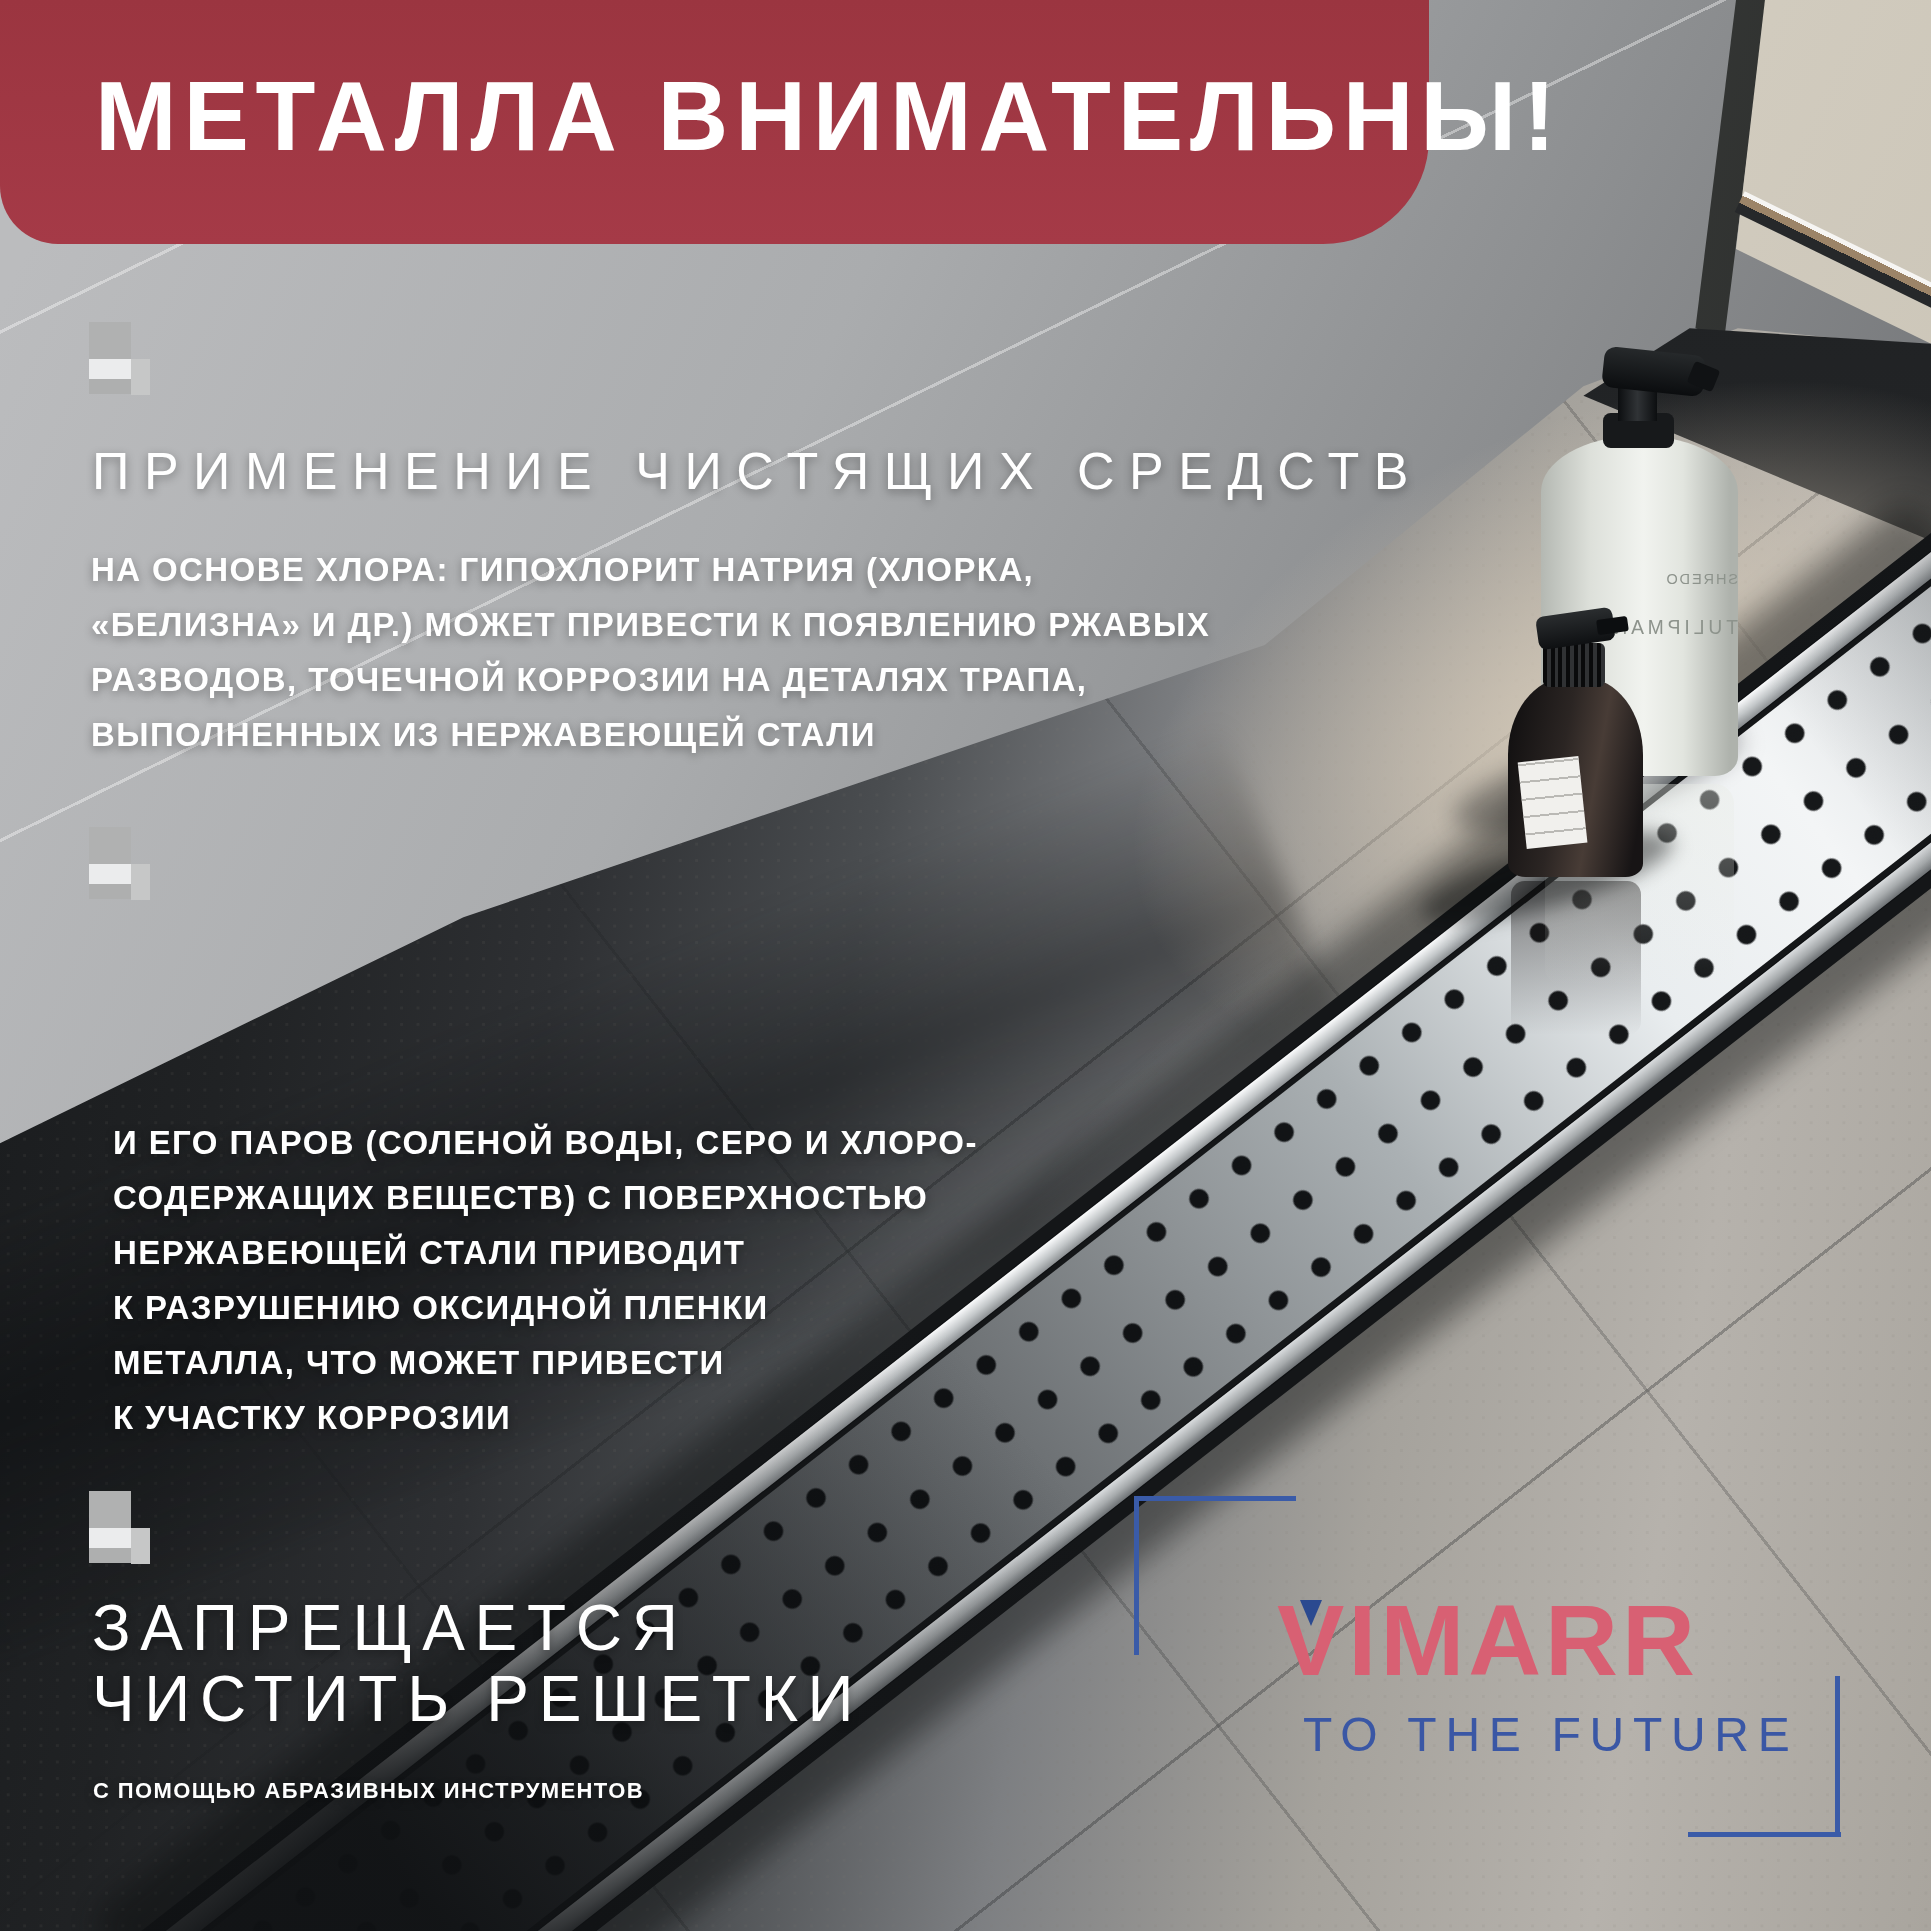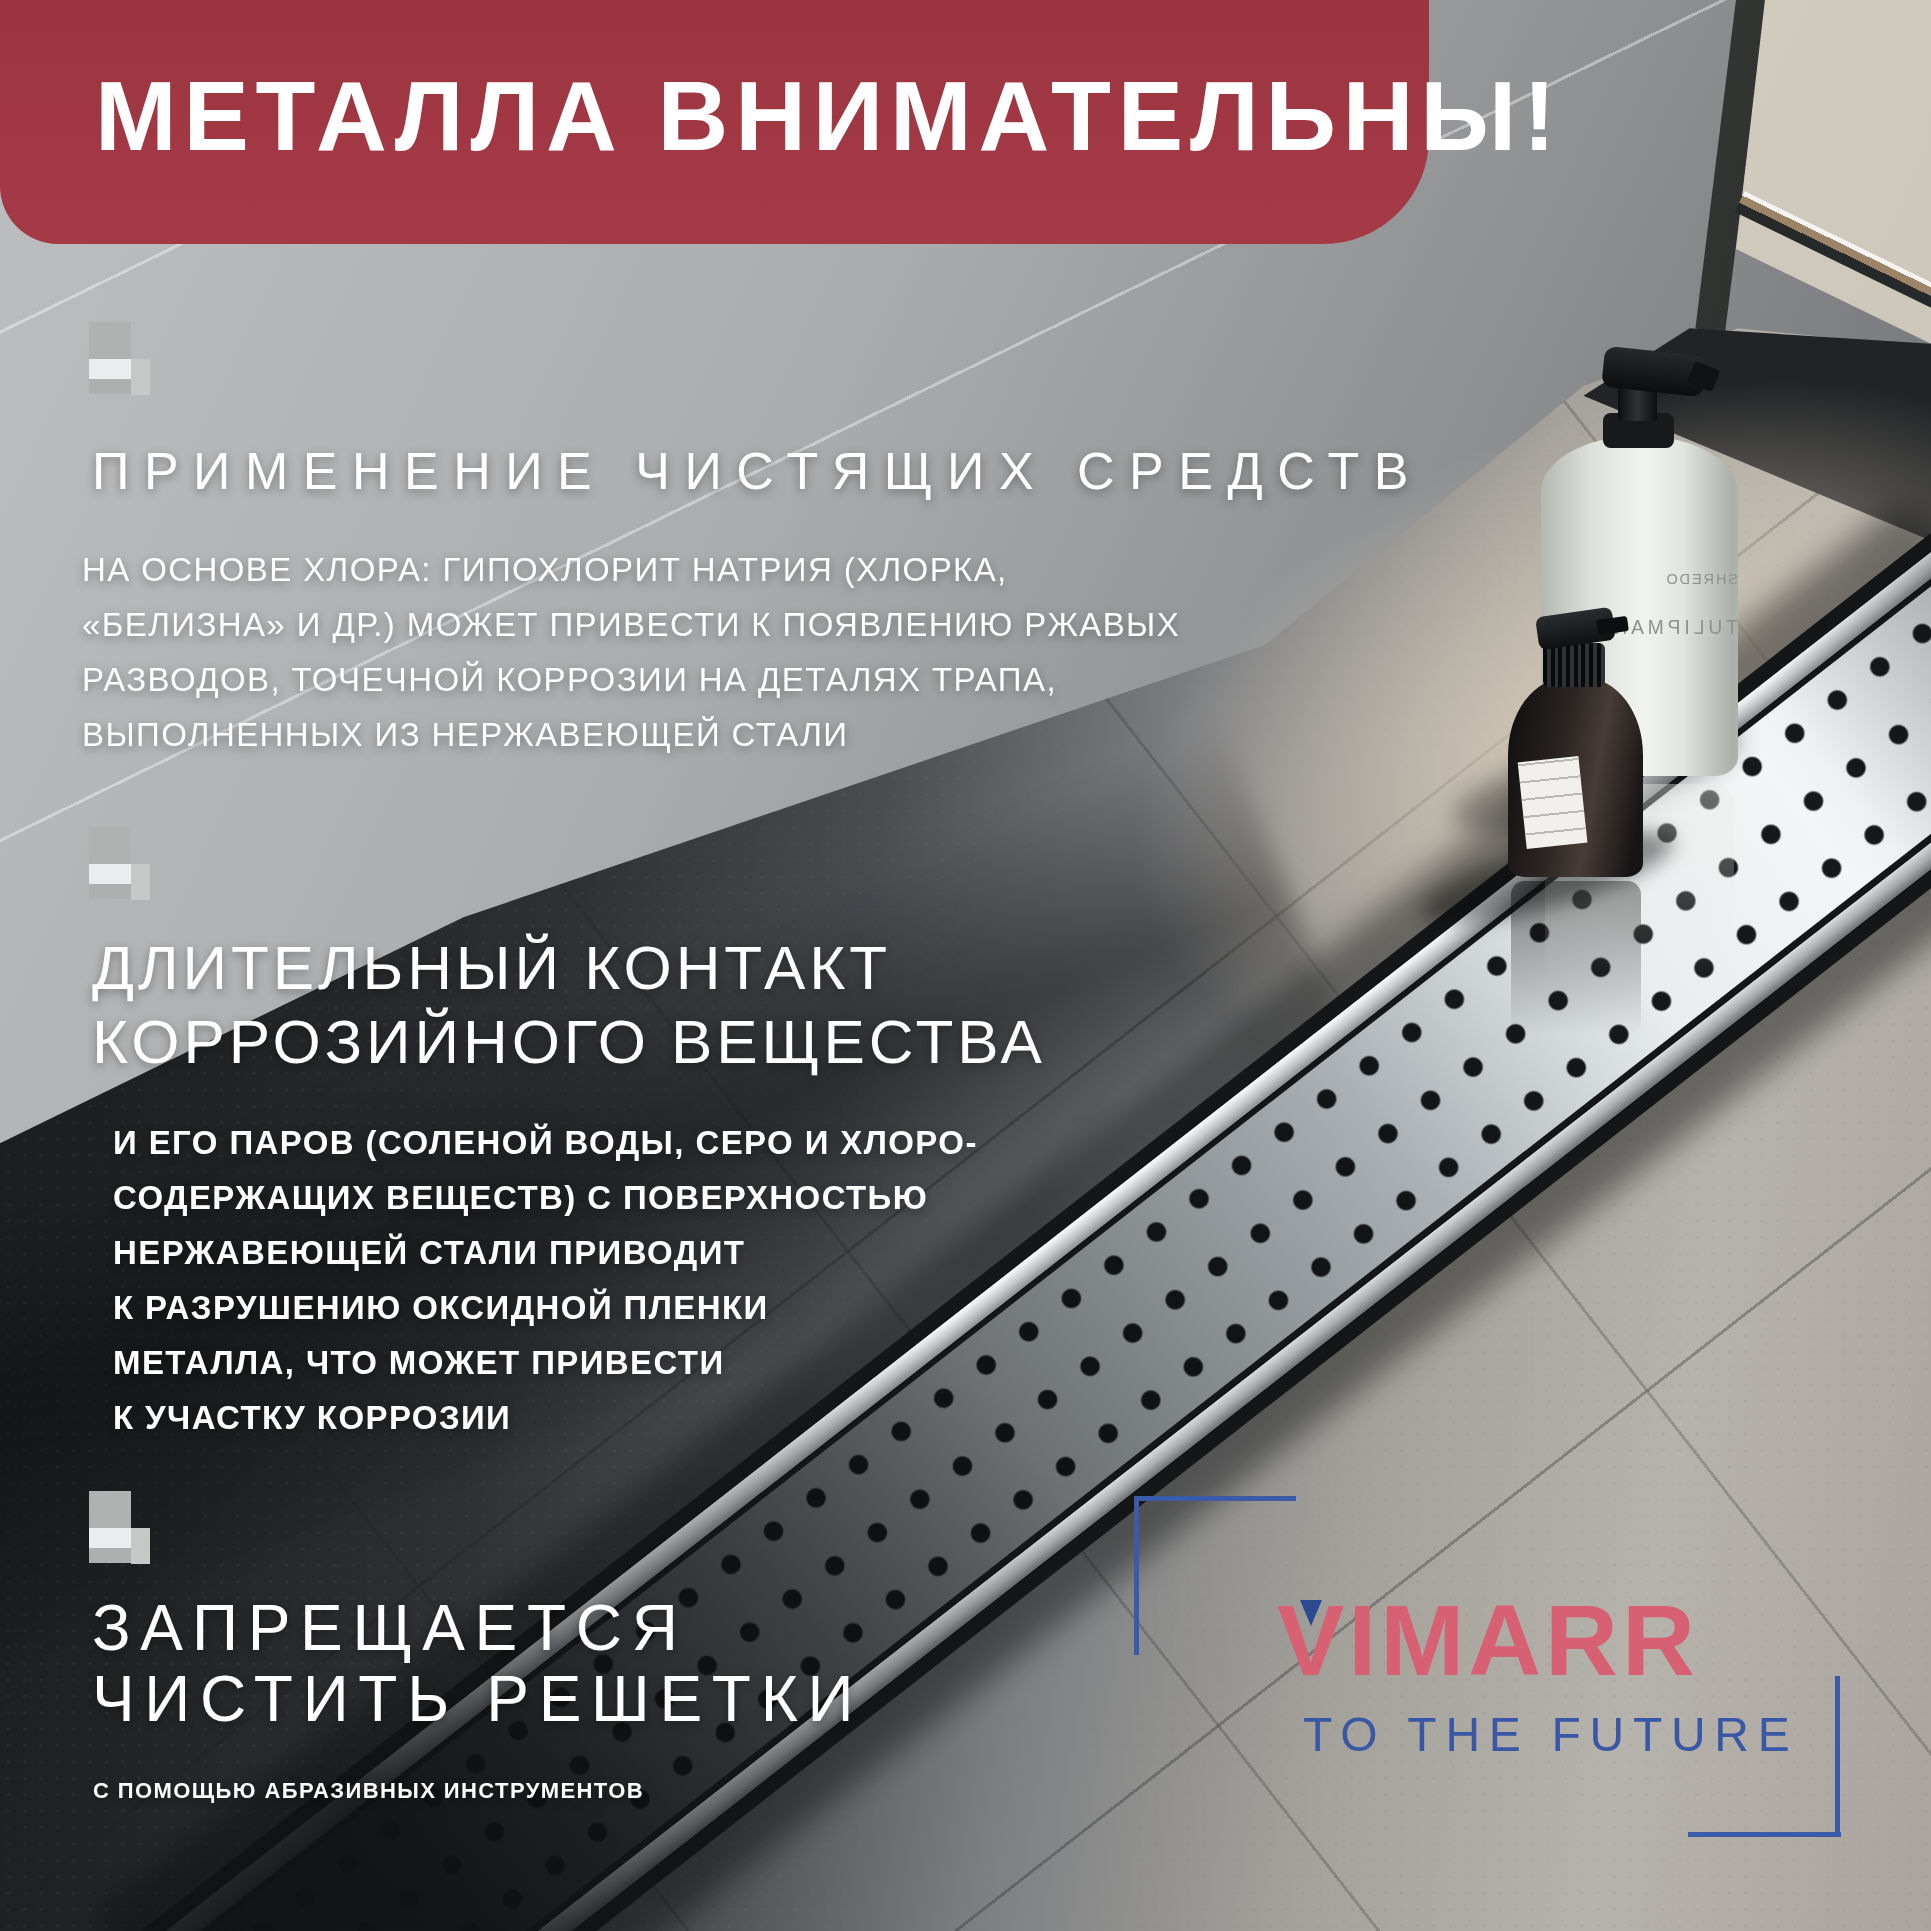--- a/index.html
+++ b/index.html
@@ -112,21 +112,21 @@
   .pixicon .pa{left:0;top:0;width:42px;height:37px;background:#b0b1b1;}
   .pixicon .pb{left:0;top:37px;width:42px;height:20px;background:#ebeced;}
   .pixicon .pc{left:42px;top:37px;width:19.3px;height:36px;background:#c6c7c7;}
   .pixicon .pd{left:0;top:57px;width:42px;height:15.4px;background:#aeafaf;}
   #icon1{left:89px;top:322px;} #icon2{left:89px;top:827px;} #icon3{left:89px;top:1491px;}
 
   
   .sec-h,.sec-b{color:#fff;white-space:pre-line;text-shadow:0 2.9px 9.7px rgba(0,0,0,.35);}
   .sec-h{font-weight:400;}
   #h1{left:92px;top:436px;font-size:52px;line-height:71px;letter-spacing:14.5px;}
-  #b1{left:82px;top:542px;font-size:33px;font-weight:400;line-height:55px;letter-spacing:1.4px;}
+  #b1{left:91px;top:542px;font-size:33px;font-weight:700;line-height:55px;letter-spacing:1.4px;}
   #h2{left:92px;top:931px;font-size:62px;line-height:74px;letter-spacing:3.9px;}
   #b2{left:93px;top:1115px;font-size:33px;font-weight:700;line-height:55px;letter-spacing:1.4px;margin-left:20px;}
   #h3{left:92px;top:1593px;font-size:64px;line-height:71px;letter-spacing:9.7px;}
   #b3{left:93px;top:1763px;font-size:22px;font-weight:700;line-height:55px;letter-spacing:1.4px;}
 
   
   .bracket{background:#3a5ba8;}
   #br-tl-h{left:1134px;top:1496px;width:162px;height:4.8px;}
   #br-tl-v{left:1134px;top:1496px;width:4.8px;height:159px;}
   #br-br-v{left:1835px;top:1676px;width:4.8px;height:160px;}
@@ -209,22 +209,20 @@
     <div class="pc"></div>
       <div class="pd"></div>
   </div>
 
   <div id="h1" class="sec-h">ПРИМЕНЕНИЕ ЧИСТЯЩИХ СРЕДСТВ</div>
   <div id="b1" class="sec-b">НА ОСНОВЕ ХЛОРА: ГИПОХЛОРИТ НАТРИЯ (ХЛОРКА,
 «БЕЛИЗНА» И ДР.) МОЖЕТ ПРИВЕСТИ К ПОЯВЛЕНИЮ РЖАВЫХ
 РАЗВОДОВ, ТОЧЕЧНОЙ КОРРОЗИИ НА ДЕТАЛЯХ ТРАПА,
 ВЫПОЛНЕННЫХ ИЗ НЕРЖАВЕЮЩЕЙ СТАЛИ</div>
 
-  <div id="h2" class="sec-h">ДЛИТЕЛЬНЫЙ КОНТАКТ
-КОРРОЗИЙНОГО ВЕЩЕСТВА</div>
   <div id="b2" class="sec-b">И ЕГО ПАРОВ (СОЛЕНОЙ ВОДЫ, СЕРО И ХЛОРО-
 СОДЕРЖАЩИХ ВЕЩЕСТВ) С ПОВЕРХНОСТЬЮ
 НЕРЖАВЕЮЩЕЙ СТАЛИ ПРИВОДИТ
 К РАЗРУШЕНИЮ ОКСИДНОЙ ПЛЕНКИ
 МЕТАЛЛА, ЧТО МОЖЕТ ПРИВЕСТИ
 К УЧАСТКУ КОРРОЗИИ</div>
 
   <div id="h3" class="sec-h">ЗАПРЕЩАЕТСЯ
 ЧИСТИТЬ РЕШЕТКИ</div>
   <div id="b3" class="sec-b">С ПОМОЩЬЮ АБРАЗИВНЫХ ИНСТРУМЕНТОВ</div>

